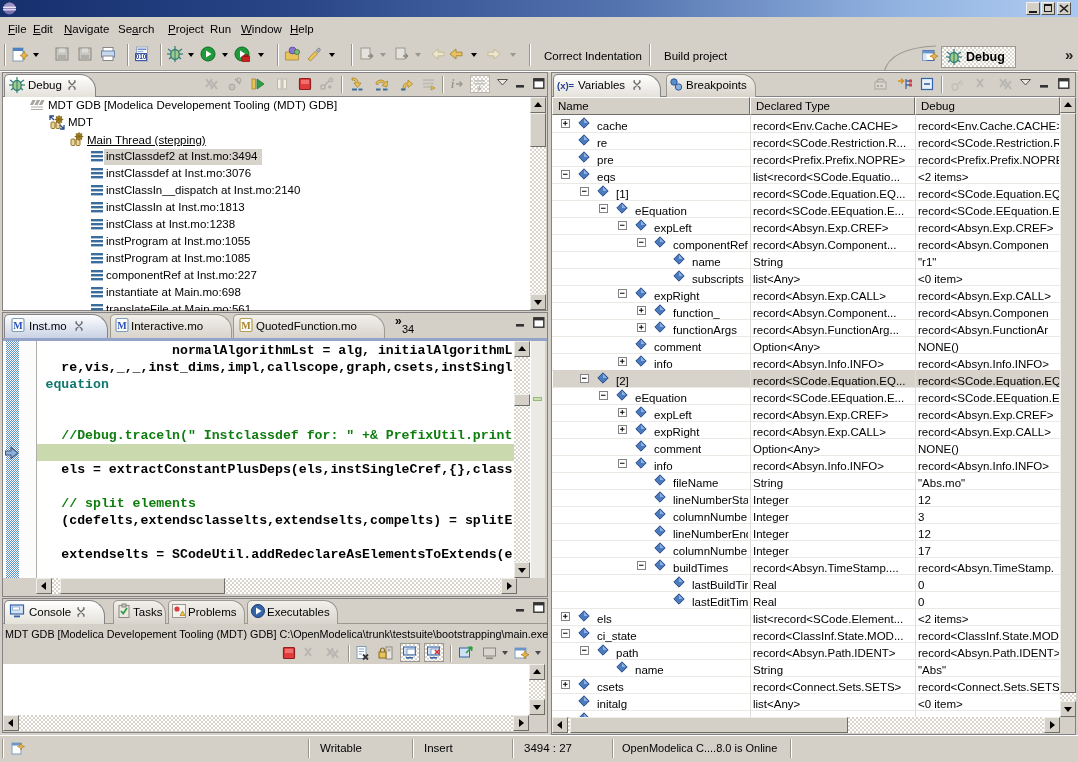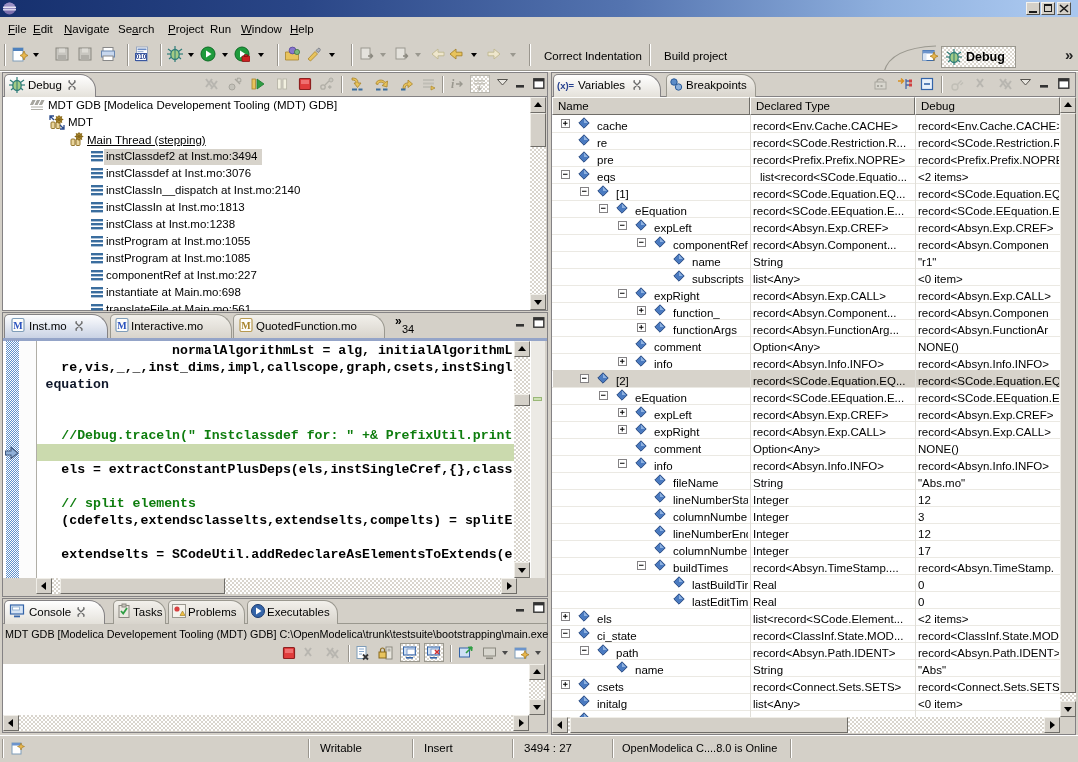--- a/index.html
+++ b/index.html
@@ -379,21 +379,21 @@
       <rect x="0.8" y="0.8" width="10" height="9.4" fill="#fff" stroke="#333" stroke-width="1.4"></rect>
       <rect x="0.8" y="0.8" width="10" height="2.6" fill="#333"></rect>
     </svg>
 <div style="left:3px;top:338px;width:544px;height:3px;background:#94a4c8;"></div>
 <div style="left:3px;top:341px;width:528px;height:237px;background:#fff;"></div>
 <div style="left:6px;top:341px;width:13px;height:237px;background-image:repeating-conic-gradient(#ffffff 0 25%,#5e90cc 0 50%);background-size:2px 2px;"></div>
 <div style="left:19px;top:341px;width:17px;height:237px;background:#fcfcfc;"></div>
 <div style="left:36px;top:341px;width:1px;height:237px;background:#b0aea6;"></div>
 <div style="left:45.5px;top:343px;font:bold 13.2px 'Liberation Mono',monospace;white-space:pre;"><span style="color:#000">                normalAlgorithmLst = alg, initialAlgorithmL</span></div>
 <div style="left:45.5px;top:360px;font:bold 13.2px 'Liberation Mono',monospace;white-space:pre;"><span style="color:#000">  re,vis,_,_,inst_dims,impl,callscope,graph,csets,instSingl</span></div>
-<div style="left:45.5px;top:377px;font:bold 13.2px 'Liberation Mono',monospace;white-space:pre;"><span style="color:#0f172a">equation</span></div>
+<div style="left:45.5px;top:377px;font:bold 13.2px 'Liberation Mono',monospace;white-space:pre;"><span style="color:#0f766e">equation</span></div>
 <div style="left:45.5px;top:428px;font:bold 13.2px 'Liberation Mono',monospace;white-space:pre;"><span style="color:#0e7d0e">  //Debug.traceln(" Instclassdef for: " +&amp; PrefixUtil.print</span></div>
 <div style="left:37px;top:444px;width:477px;height:17px;background:#cbdaae;"></div>
 <div style="left:45.5px;top:462px;font:bold 13.2px 'Liberation Mono',monospace;white-space:pre;"><span style="color:#000">  els = extractConstantPlusDeps(els,instSingleCref,{},class</span></div>
 <div style="left:45.5px;top:496px;font:bold 13.2px 'Liberation Mono',monospace;white-space:pre;"><span style="color:#0e7d0e">  // split elements</span></div>
 <div style="left:45.5px;top:547px;font:bold 13.2px 'Liberation Mono',monospace;white-space:pre;"><span style="color:#000">  extendselts = SCodeUtil.addRedeclareAsElementsToExtends(e</span></div>
 <div style="left:45.5px;top:513px;font:bold 13.2px 'Liberation Mono',monospace;white-space:pre;"><span style="color:#000">  (cdefelts,extendsclasselts,extendselts,compelts) = splitE</span></div>
 <svg style="position:absolute;left:5px;top:446px" width="14" height="14" viewBox="0 0 14 14">
       <path d="M0.5 5 L6 5 L6 1.5 L13 7 L6 12.5 L6 9 L0.5 9 Z" fill="#8fb0d8" stroke="#41597e" stroke-width="1.1"></path>
     </svg>
 <div style="position:absolute;left:514px;top:341px;width:16px;height:237px;background-image:repeating-conic-gradient(#ffffff 0 25%,#d9d5cd 0 50%);background-size:4px 4px;"></div>
@@ -630,21 +630,21 @@
 <div style="left:552px;top:165.5px;width:508px;height:0.8px;background:#ebe9e3;"></div>
 <svg style="position:absolute;left:561px;top:170px" width="9" height="9" viewBox="0 0 9 9">
       <rect x="0.5" y="0.5" width="8" height="8" fill="#fff" stroke="#848284"></rect>
       <line x1="2" y1="4.25" x2="6.5" y2="4.25" stroke="#000"></line>
     </svg>
 <svg style="position:absolute;left:578px;top:168px" width="12" height="12" viewBox="0 0 12 12">
       <path d="M6 0.8 L11.2 6 L6 11.2 L0.8 6 Z" fill="#4a7ac0" stroke="#1e3f78" stroke-width="0.9"></path>
       <path d="M6 1.8 L9.8 6 L6 6 Z" fill="#8fb2e0"></path>
     </svg>
 <div style="left:597px;top:167px;width:151px;height:16px;overflow:hidden;"><span style="font:11.5px 'Liberation Sans',sans-serif;white-space:pre;">eqs</span></div>
-<div style="left:753px;top:167px;width:160px;height:16px;overflow:hidden;margin-left:7px;"><span style="font:11.5px 'Liberation Sans',sans-serif;white-space:pre;">list&lt;record&lt;SCode.Equatio...</span></div>
+<div style="left:753px;top:167px;width:160px;height:16px;overflow:hidden;"><span style="font:11.5px 'Liberation Sans',sans-serif;white-space:pre;">list&lt;record&lt;SCode.Equatio...</span></div>
 <div style="left:918px;top:167px;width:141px;height:16px;overflow:hidden;"><span style="font:11.5px 'Liberation Sans',sans-serif;white-space:pre;">&lt;2 items&gt;</span></div>
 <div style="left:552px;top:182.5px;width:508px;height:0.8px;background:#ebe9e3;"></div>
 <svg style="position:absolute;left:580px;top:187px" width="9" height="9" viewBox="0 0 9 9">
       <rect x="0.5" y="0.5" width="8" height="8" fill="#fff" stroke="#848284"></rect>
       <line x1="2" y1="4.25" x2="6.5" y2="4.25" stroke="#000"></line>
     </svg>
 <svg style="position:absolute;left:597px;top:185px" width="12" height="12" viewBox="0 0 12 12">
       <path d="M6 0.8 L11.2 6 L6 11.2 L0.8 6 Z" fill="#4a7ac0" stroke="#1e3f78" stroke-width="0.9"></path>
       <path d="M6 1.8 L9.8 6 L6 6 Z" fill="#8fb2e0"></path>
     </svg>

